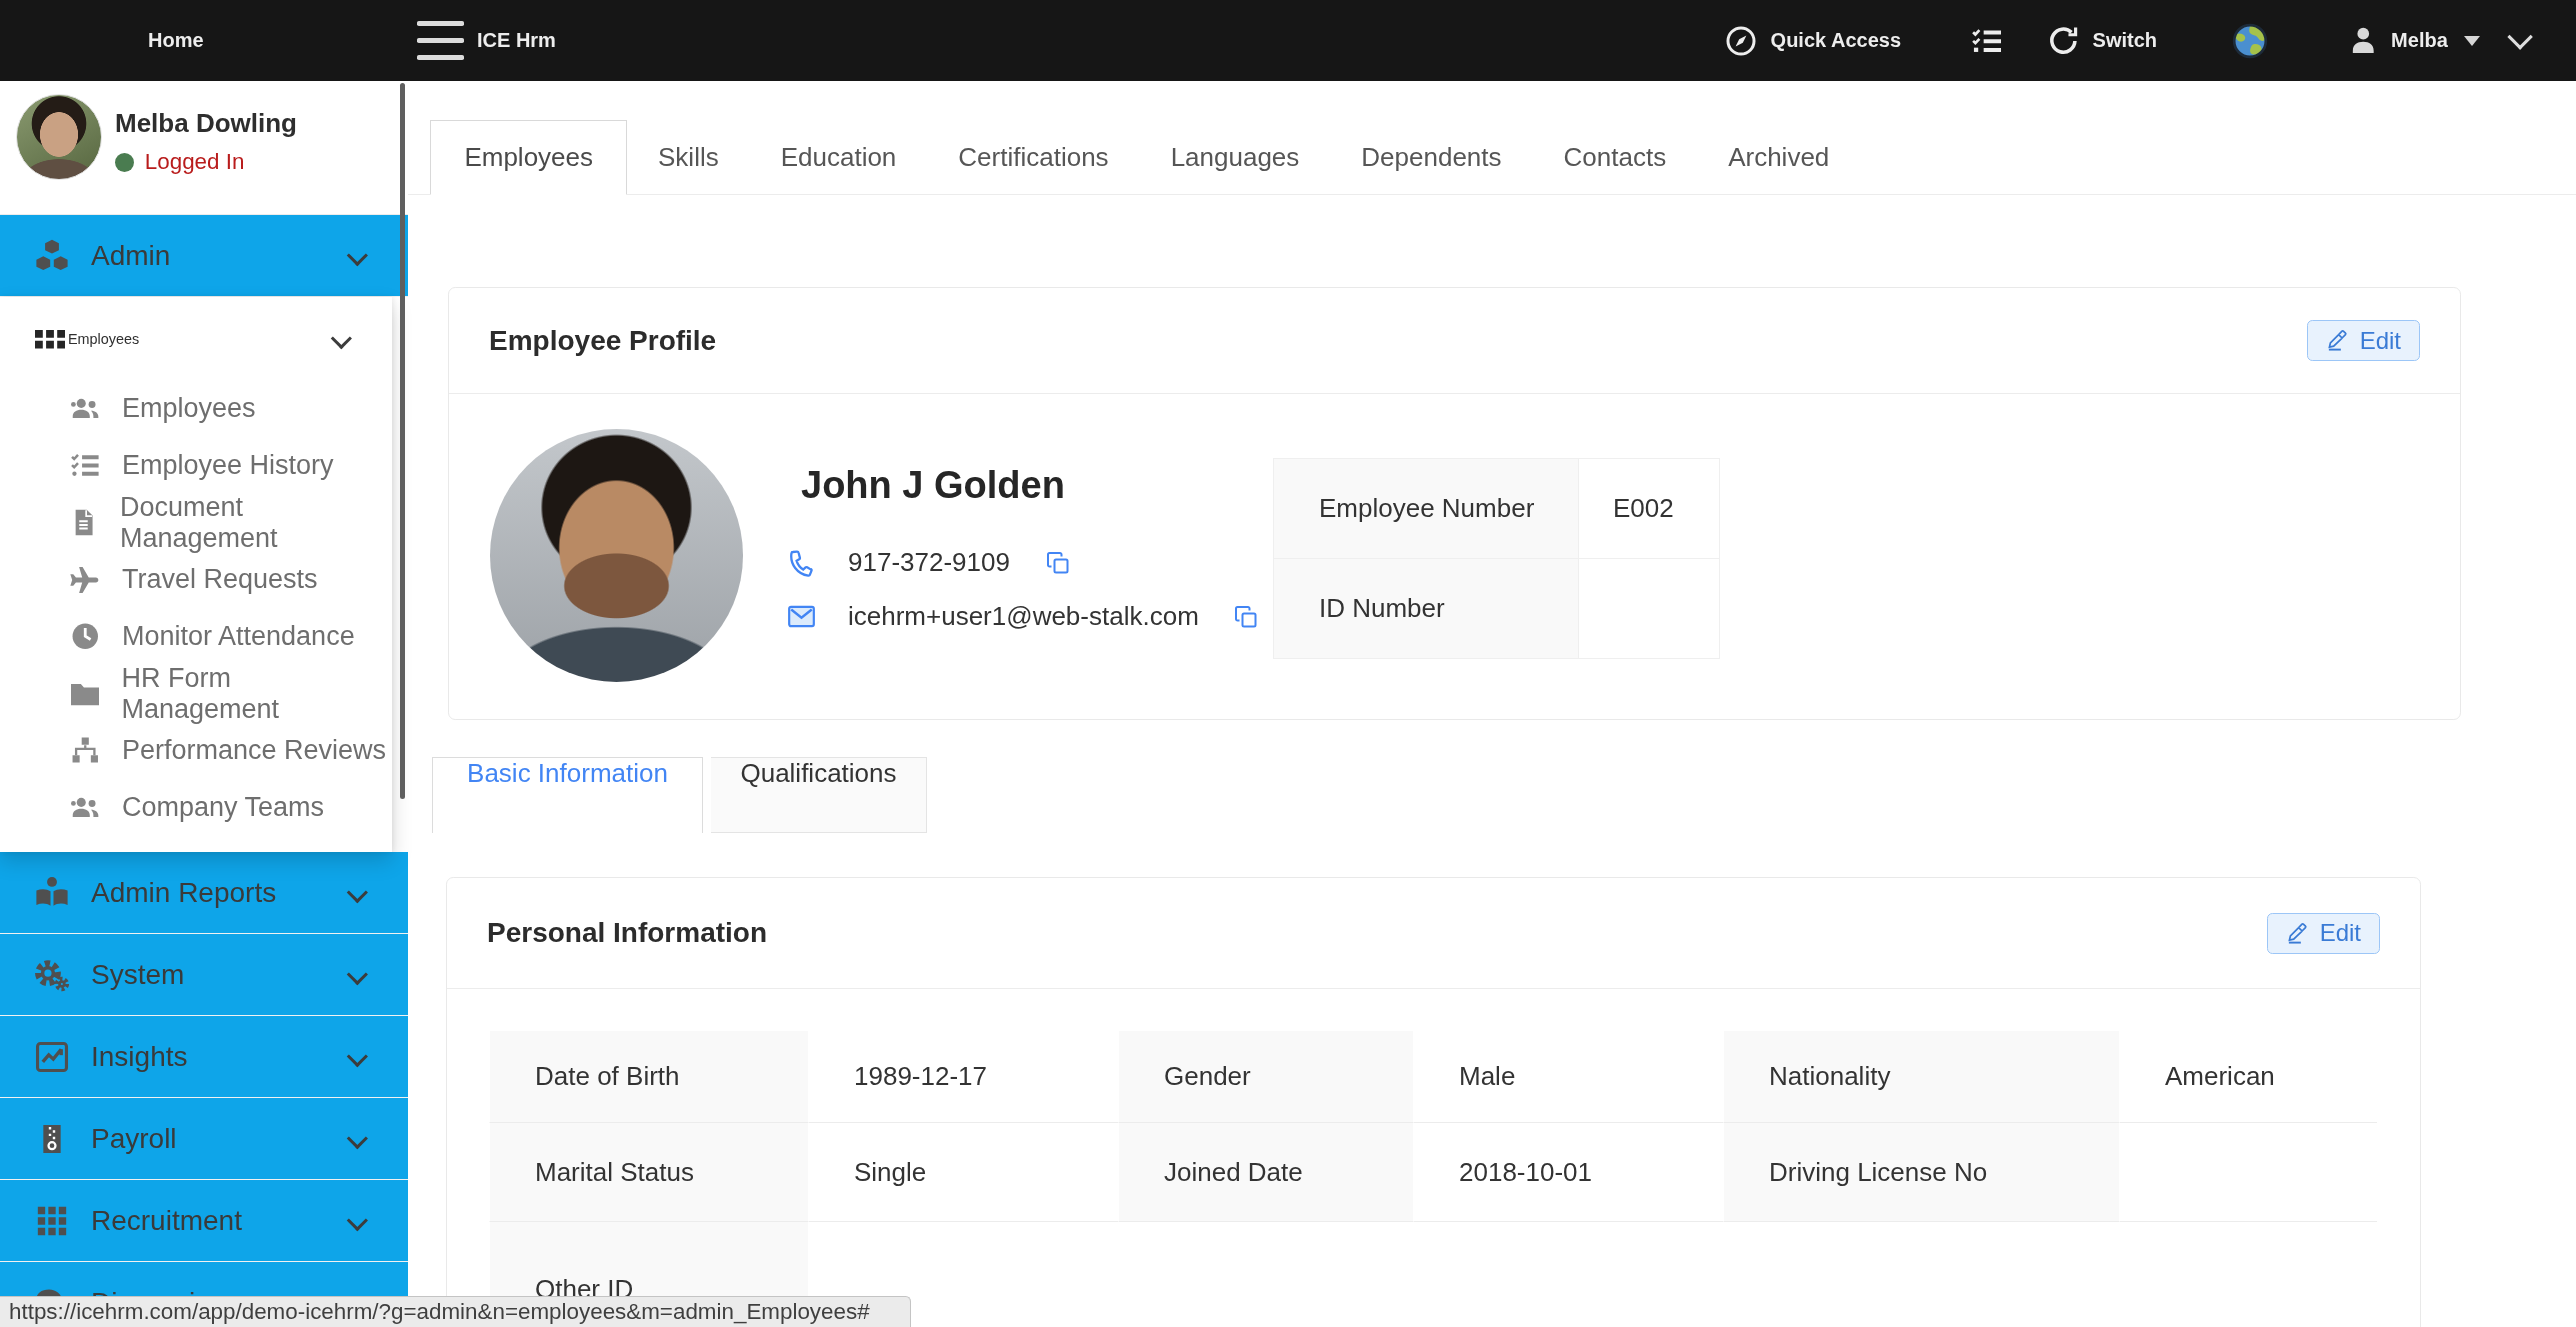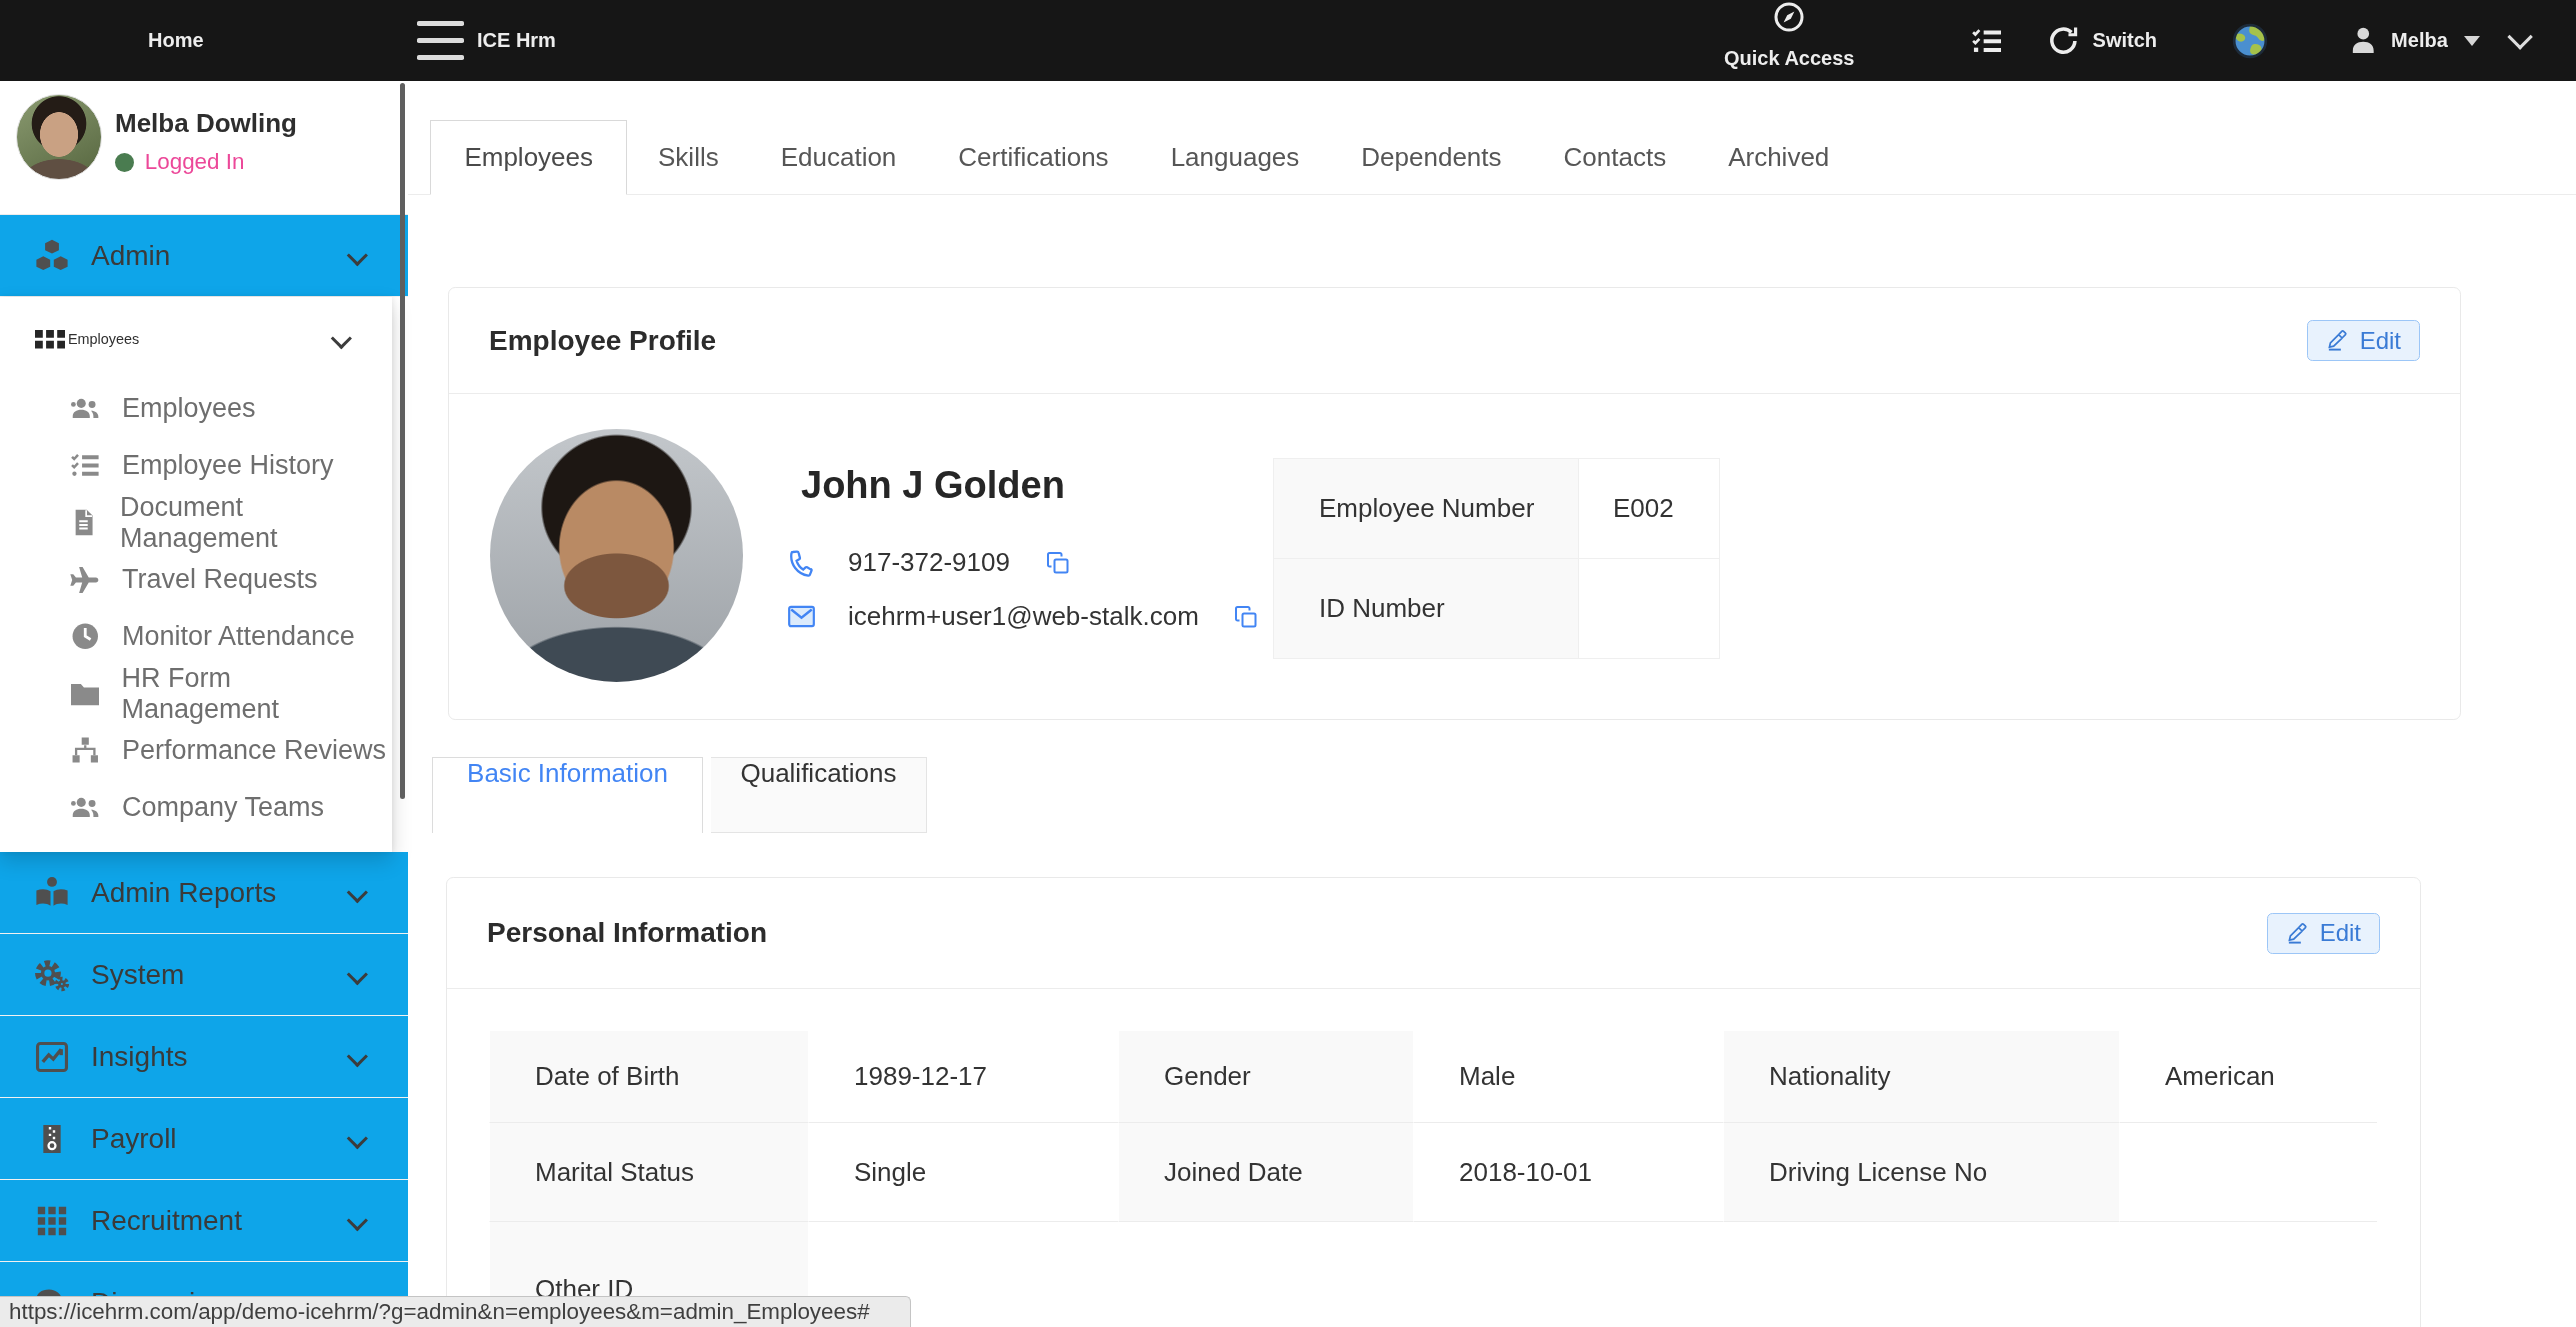--- a/index.html
+++ b/index.html
@@ -8,21 +8,21 @@
   svg{display:block;}
 
   
   .navbar{position:absolute;top:0;left:0;width:100%;height:81px;background:#161616;z-index:30;}
   .navbar .nv{position:absolute;top:0;height:81px;display:flex;align-items:center;gap:12.6px;
     color:#ededed;font-size:20px;font-weight:600;cursor:pointer;}
   .home{left:148px;font-size:28px;}
   .hamburger{left:417px;flex-direction:column;justify-content:center;gap:8px;}
   .hamburger i{display:block;width:47px;height:4.5px;background:#dcdcdc;border-radius:1.8px;}
   .brand{left:477px;font-size:30.5px;font-weight:600;color:#fff;}
-  .quick{left:1724px;flex-direction:column;}
+  .quick{left:1724px;}
   .tasksbtn{left:1971px;}
   .switch{left:2047px;}
   .globe{left:2231px;}
   .usermenu{left:2348px;}
   .caret-down{display:inline-block;width:0;height:0;border-left:8px solid transparent;
     border-right:8px solid transparent;border-top:10px solid #d6d6d6;margin-left:3.6px;}
   .chv{display:inline-block;width:11.7px;height:11.7px;border-right:3.1px solid #3c3c3c;
     border-bottom:3.1px solid #3c3c3c;}
   .chv.down{transform:rotate(45deg);}
   .chv.left{transform:rotate(-45deg) scaleX(-1);}
@@ -34,21 +34,21 @@
   .side-profile{height:133px;border-bottom:0.9px solid #ececec;position:relative;}
   .avatar{position:absolute;left:16px;top:12.6px;width:84px;height:84px;border-radius:50%;
     border:1.8px solid #e2e2e2;
     background:
       radial-gradient(ellipse 23% 27% at 50% 47%, #c9a183 0 97%, transparent 100%),
       radial-gradient(ellipse 33% 33% at 50% 34%, #241c16 0 97%, transparent 100%),
       radial-gradient(ellipse 44% 26% at 50% 102%, #5f4f42 0 97%, transparent 100%),
       linear-gradient(150deg,#8a9a70,#56663f);}
   .sp-name{position:absolute;left:115px;top:27px;font-size:26px;font-weight:700;color:#2e2e2e;}
   .sp-status{position:absolute;left:115px;top:68px;display:flex;align-items:center;gap:10.8px;
-    font-size:22.4px;color:#ec4899;}
+    font-size:22.4px;color:#b91c1c;}
   .dot{width:19px;height:19px;border-radius:50%;background:#4a7c50;}
 
   .group-row{height:81px;display:flex;align-items:center;padding:0 0 0 32px;position:relative;
     border-bottom:0.9px solid #f1f1f1;cursor:pointer;background:#0ea5e9;}
   .group-row .gicon{width:39px;color:#4f4f4f;display:flex;justify-content:center;}
   .group-row .glabel{margin-left:20px;font-size:28px;color:#3a3a3a;}
   .group-row .gchev{position:absolute;right:43px;}
 
   .employees-panel{position:relative;width:392px;background:#fff;z-index:6;
     box-shadow:0 9px 20px rgba(0,0,0,.16), 1.8px 0 5.4px rgba(0,0,0,.07);}

